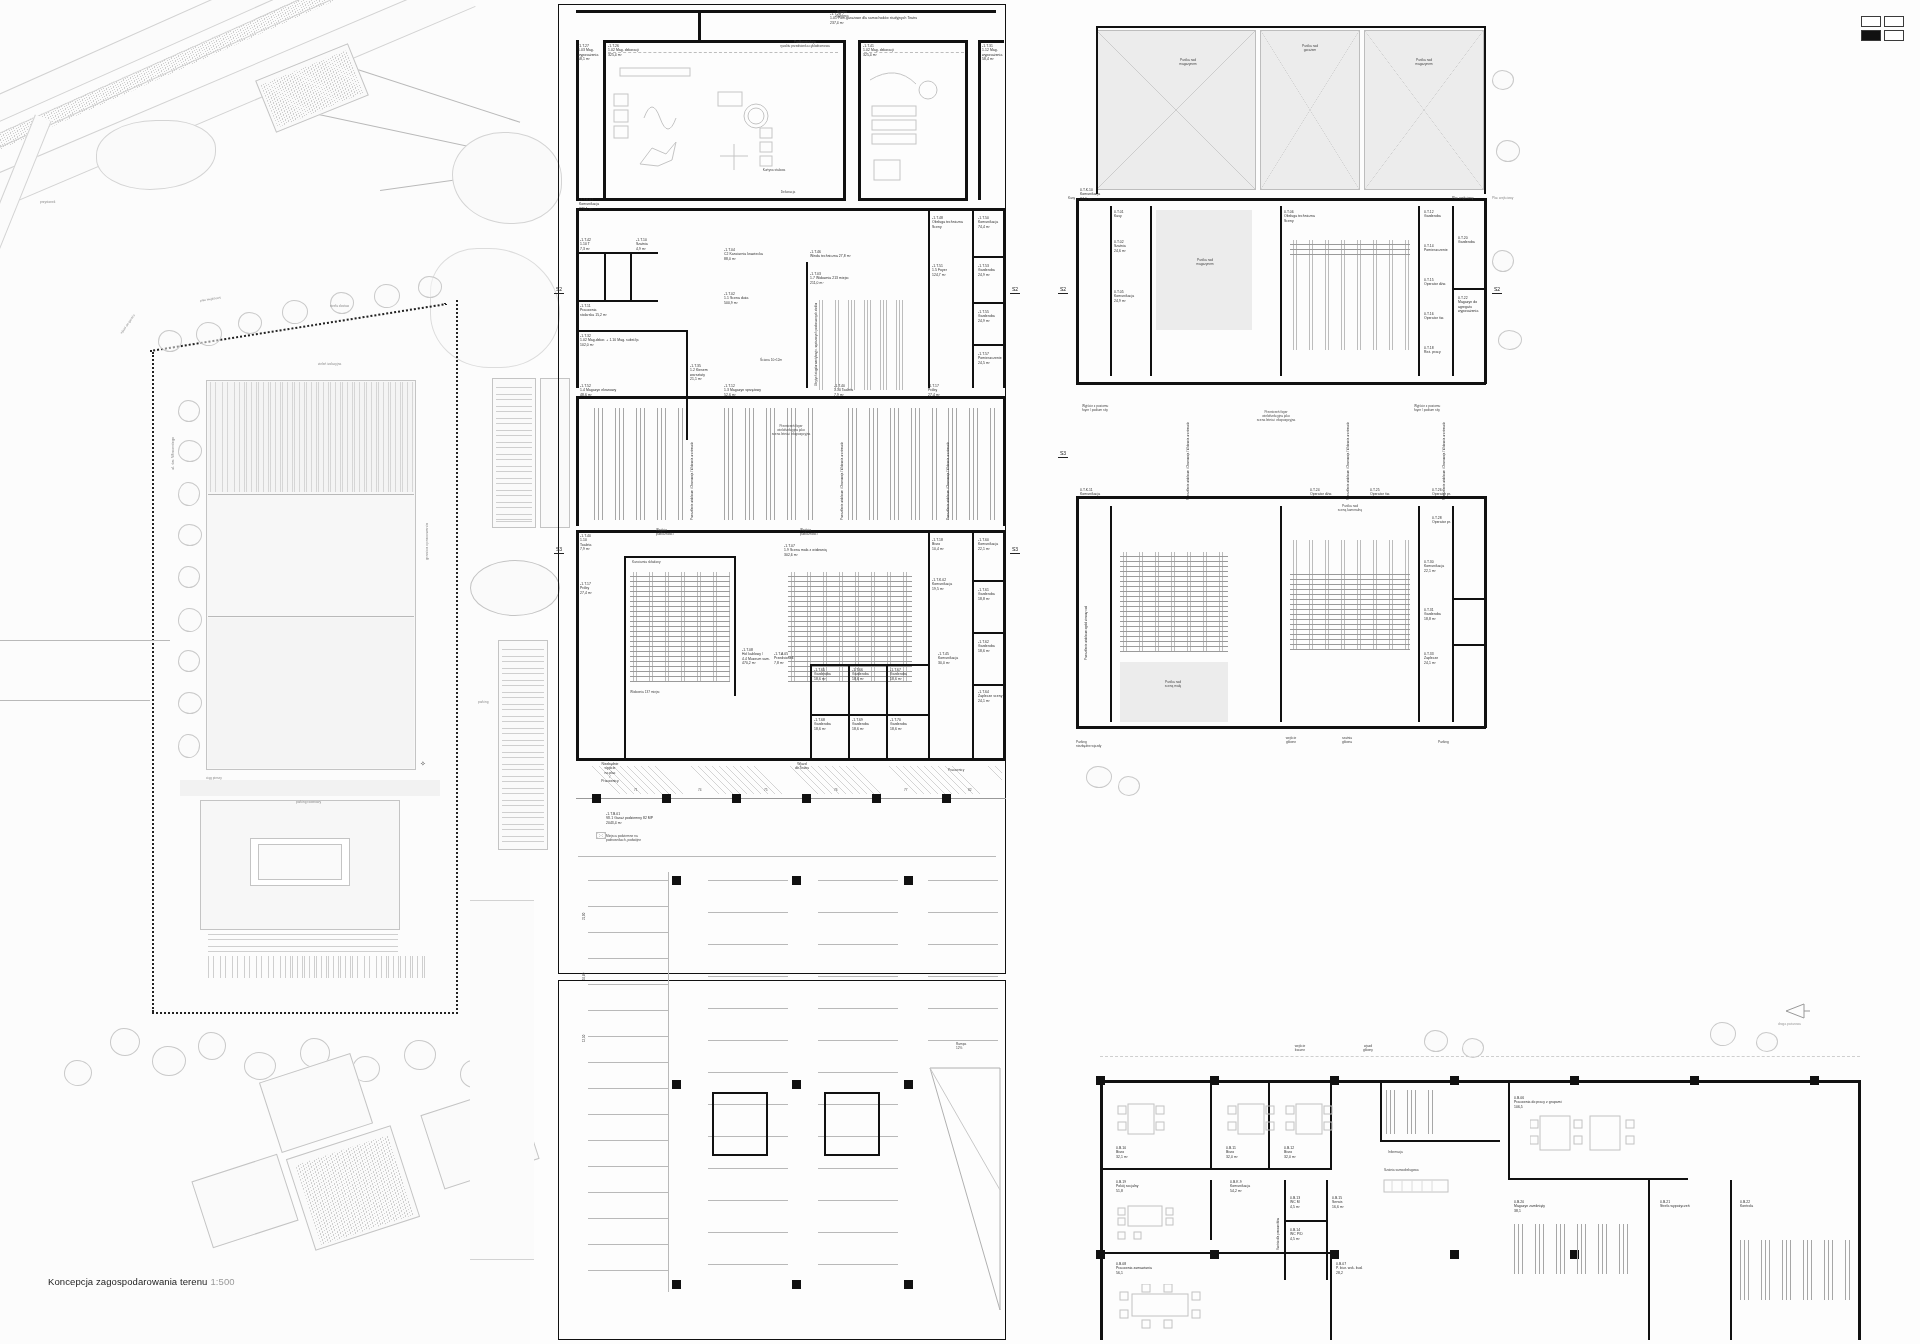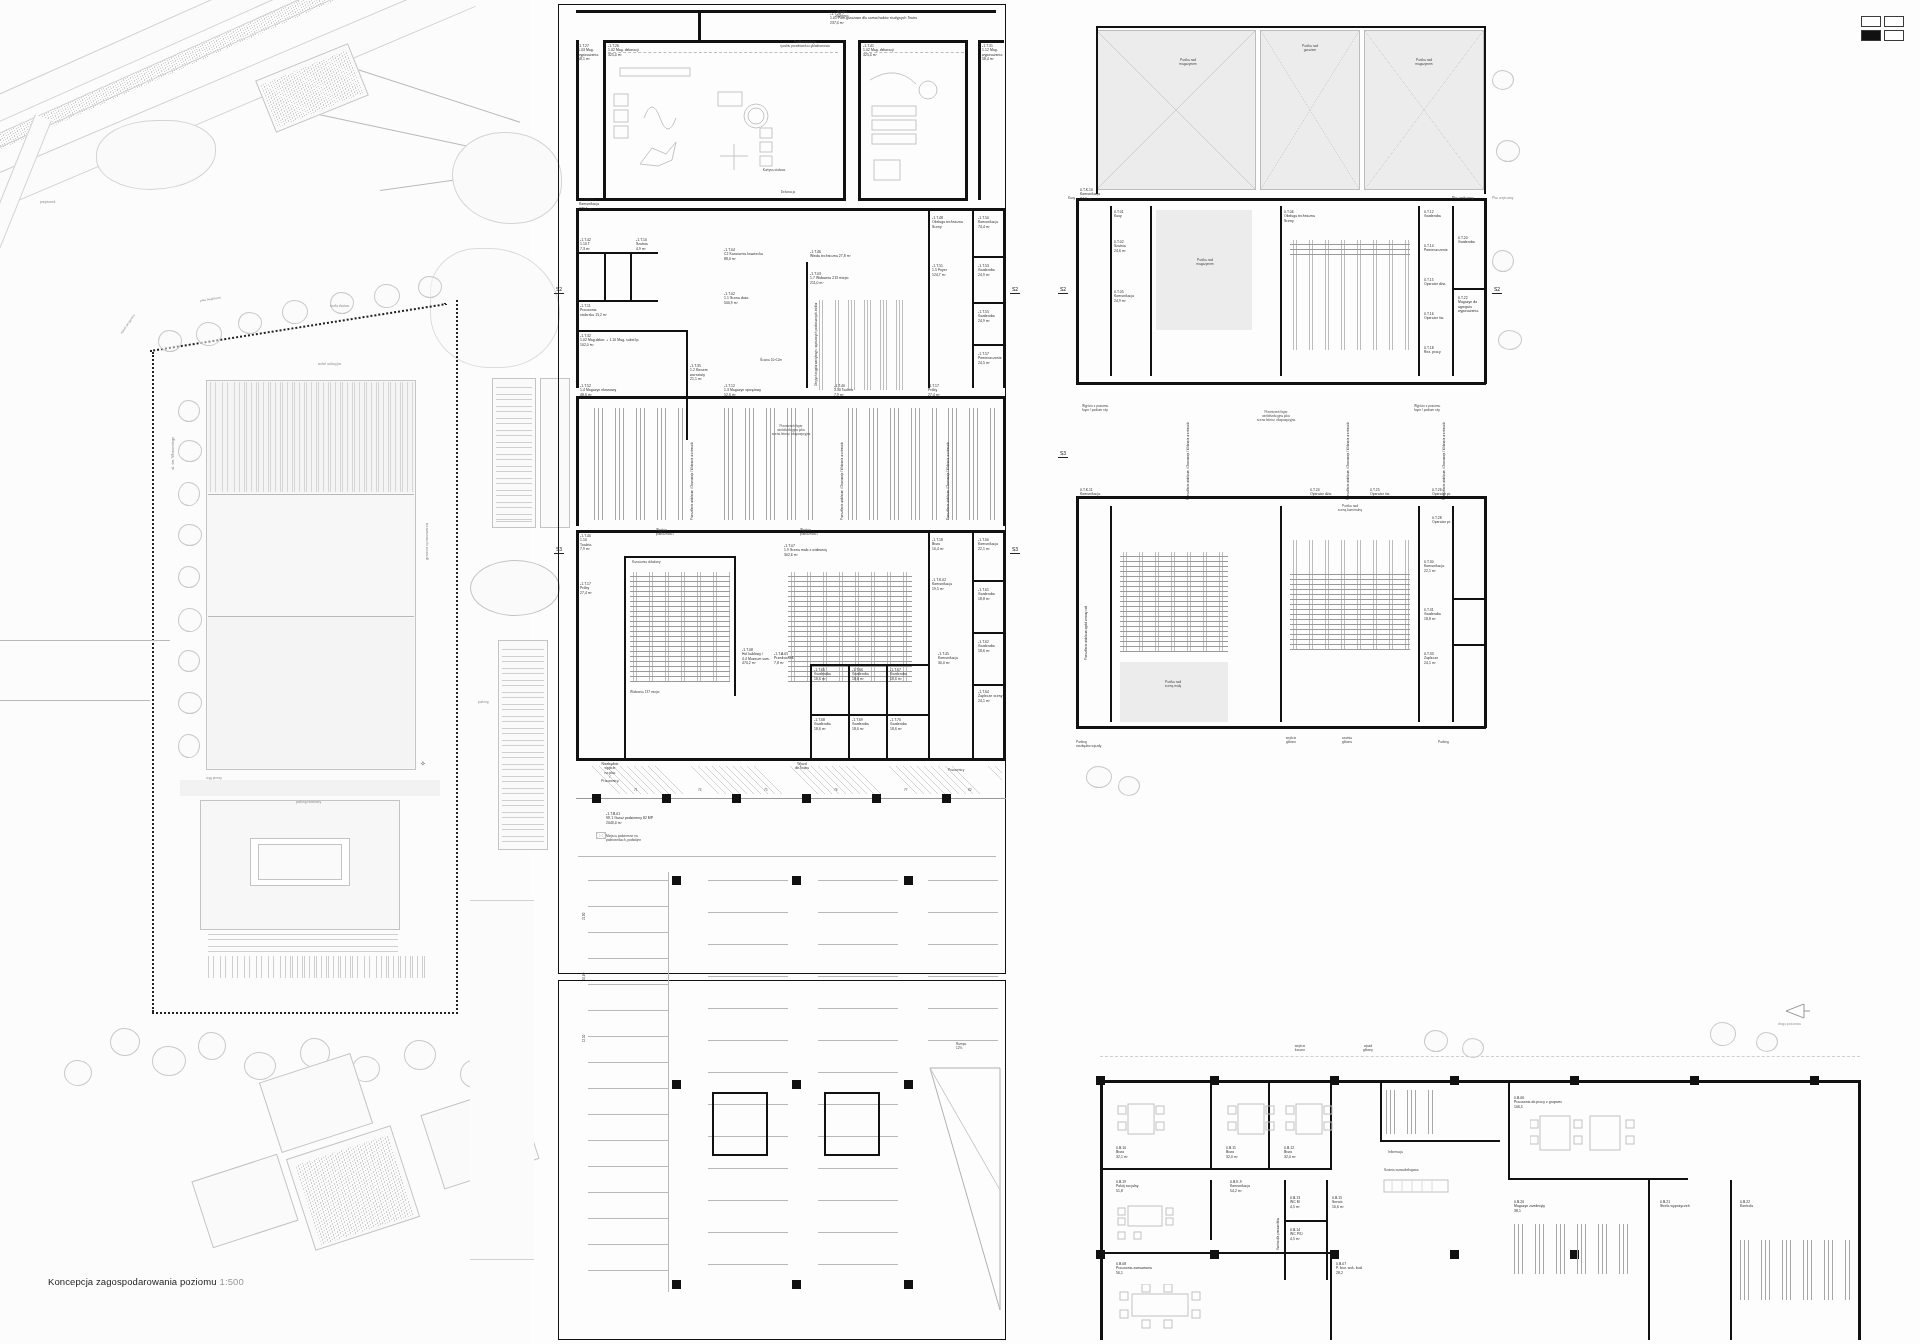--- a/index.html
+++ b/index.html
@@ -266,21 +266,21 @@
     <div class="tinytext" style="left:330px;top:304px;color:#8a8a8a">strefa dostaw</div>
     <div class="tinytext" style="left:318px;top:362px;color:#8a8a8a">zieleń izolacyjna</div>
     <div class="tinytext" style="left:206px;top:776px;color:#8a8a8a">ciąg pieszy</div>
     <div class="tinytext" style="left:296px;top:800px;color:#8a8a8a">parking rowerowy</div>
     <div class="tinytext" style="left:478px;top:700px;color:#8a8a8a">parking</div>
     <div class="tinytext" style="left:40px;top:200px;color:#8a8a8a">przystanek</div>
 
     <div class="northarrow" style="left:420px;top:760px">✧</div>
 
     <div class="site-caption">
-      <span>Koncepcja zagospodarowania poziomu</span><span class="scale">1:500</span>
+      <span>Koncepcja zagospodarowania terenu</span><span class="scale">1:500</span>
     </div>
   </div>
 
   <div class="panel" id="midpanel">
 
     <div class="plan-frame" style="left:10px;top:4px;width:448px;height:970px"></div>
     <div class="plan-frame" style="left:10px;top:980px;width:448px;height:360px"></div>
 
     <div class="stipple" style="left:-6px;top:0;width:14px;height:1344px;opacity:.6"></div>
 

